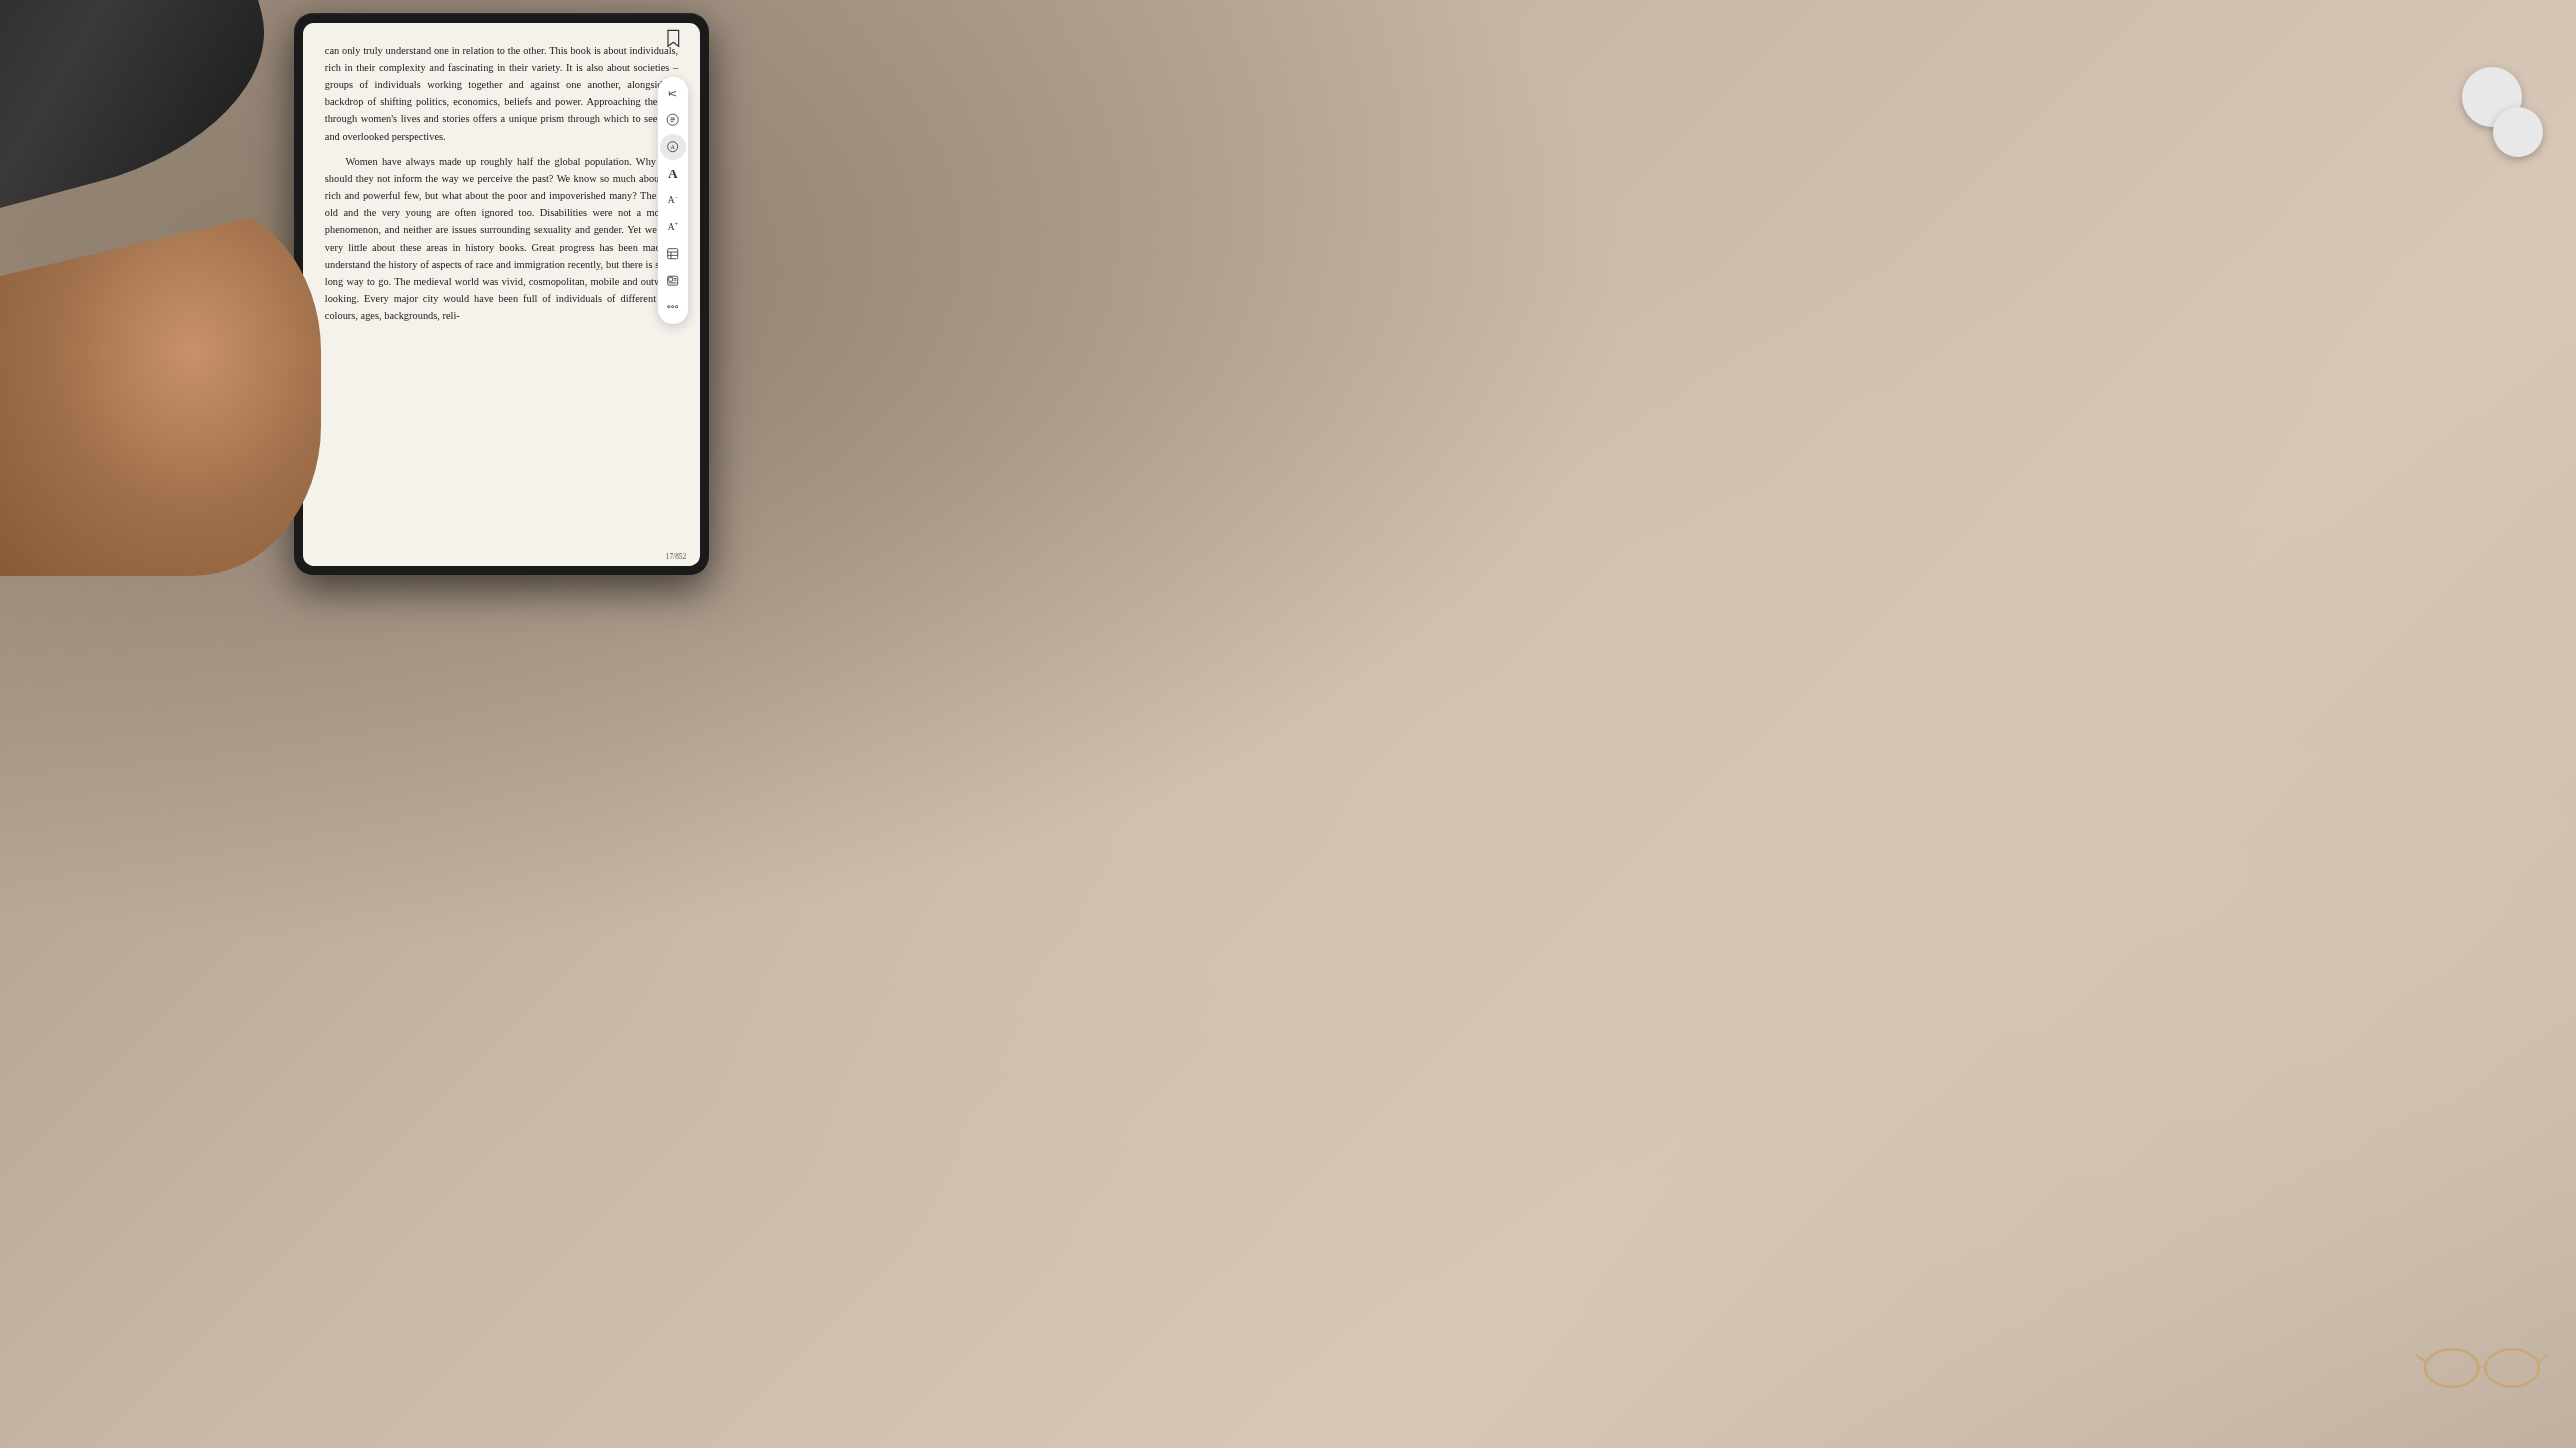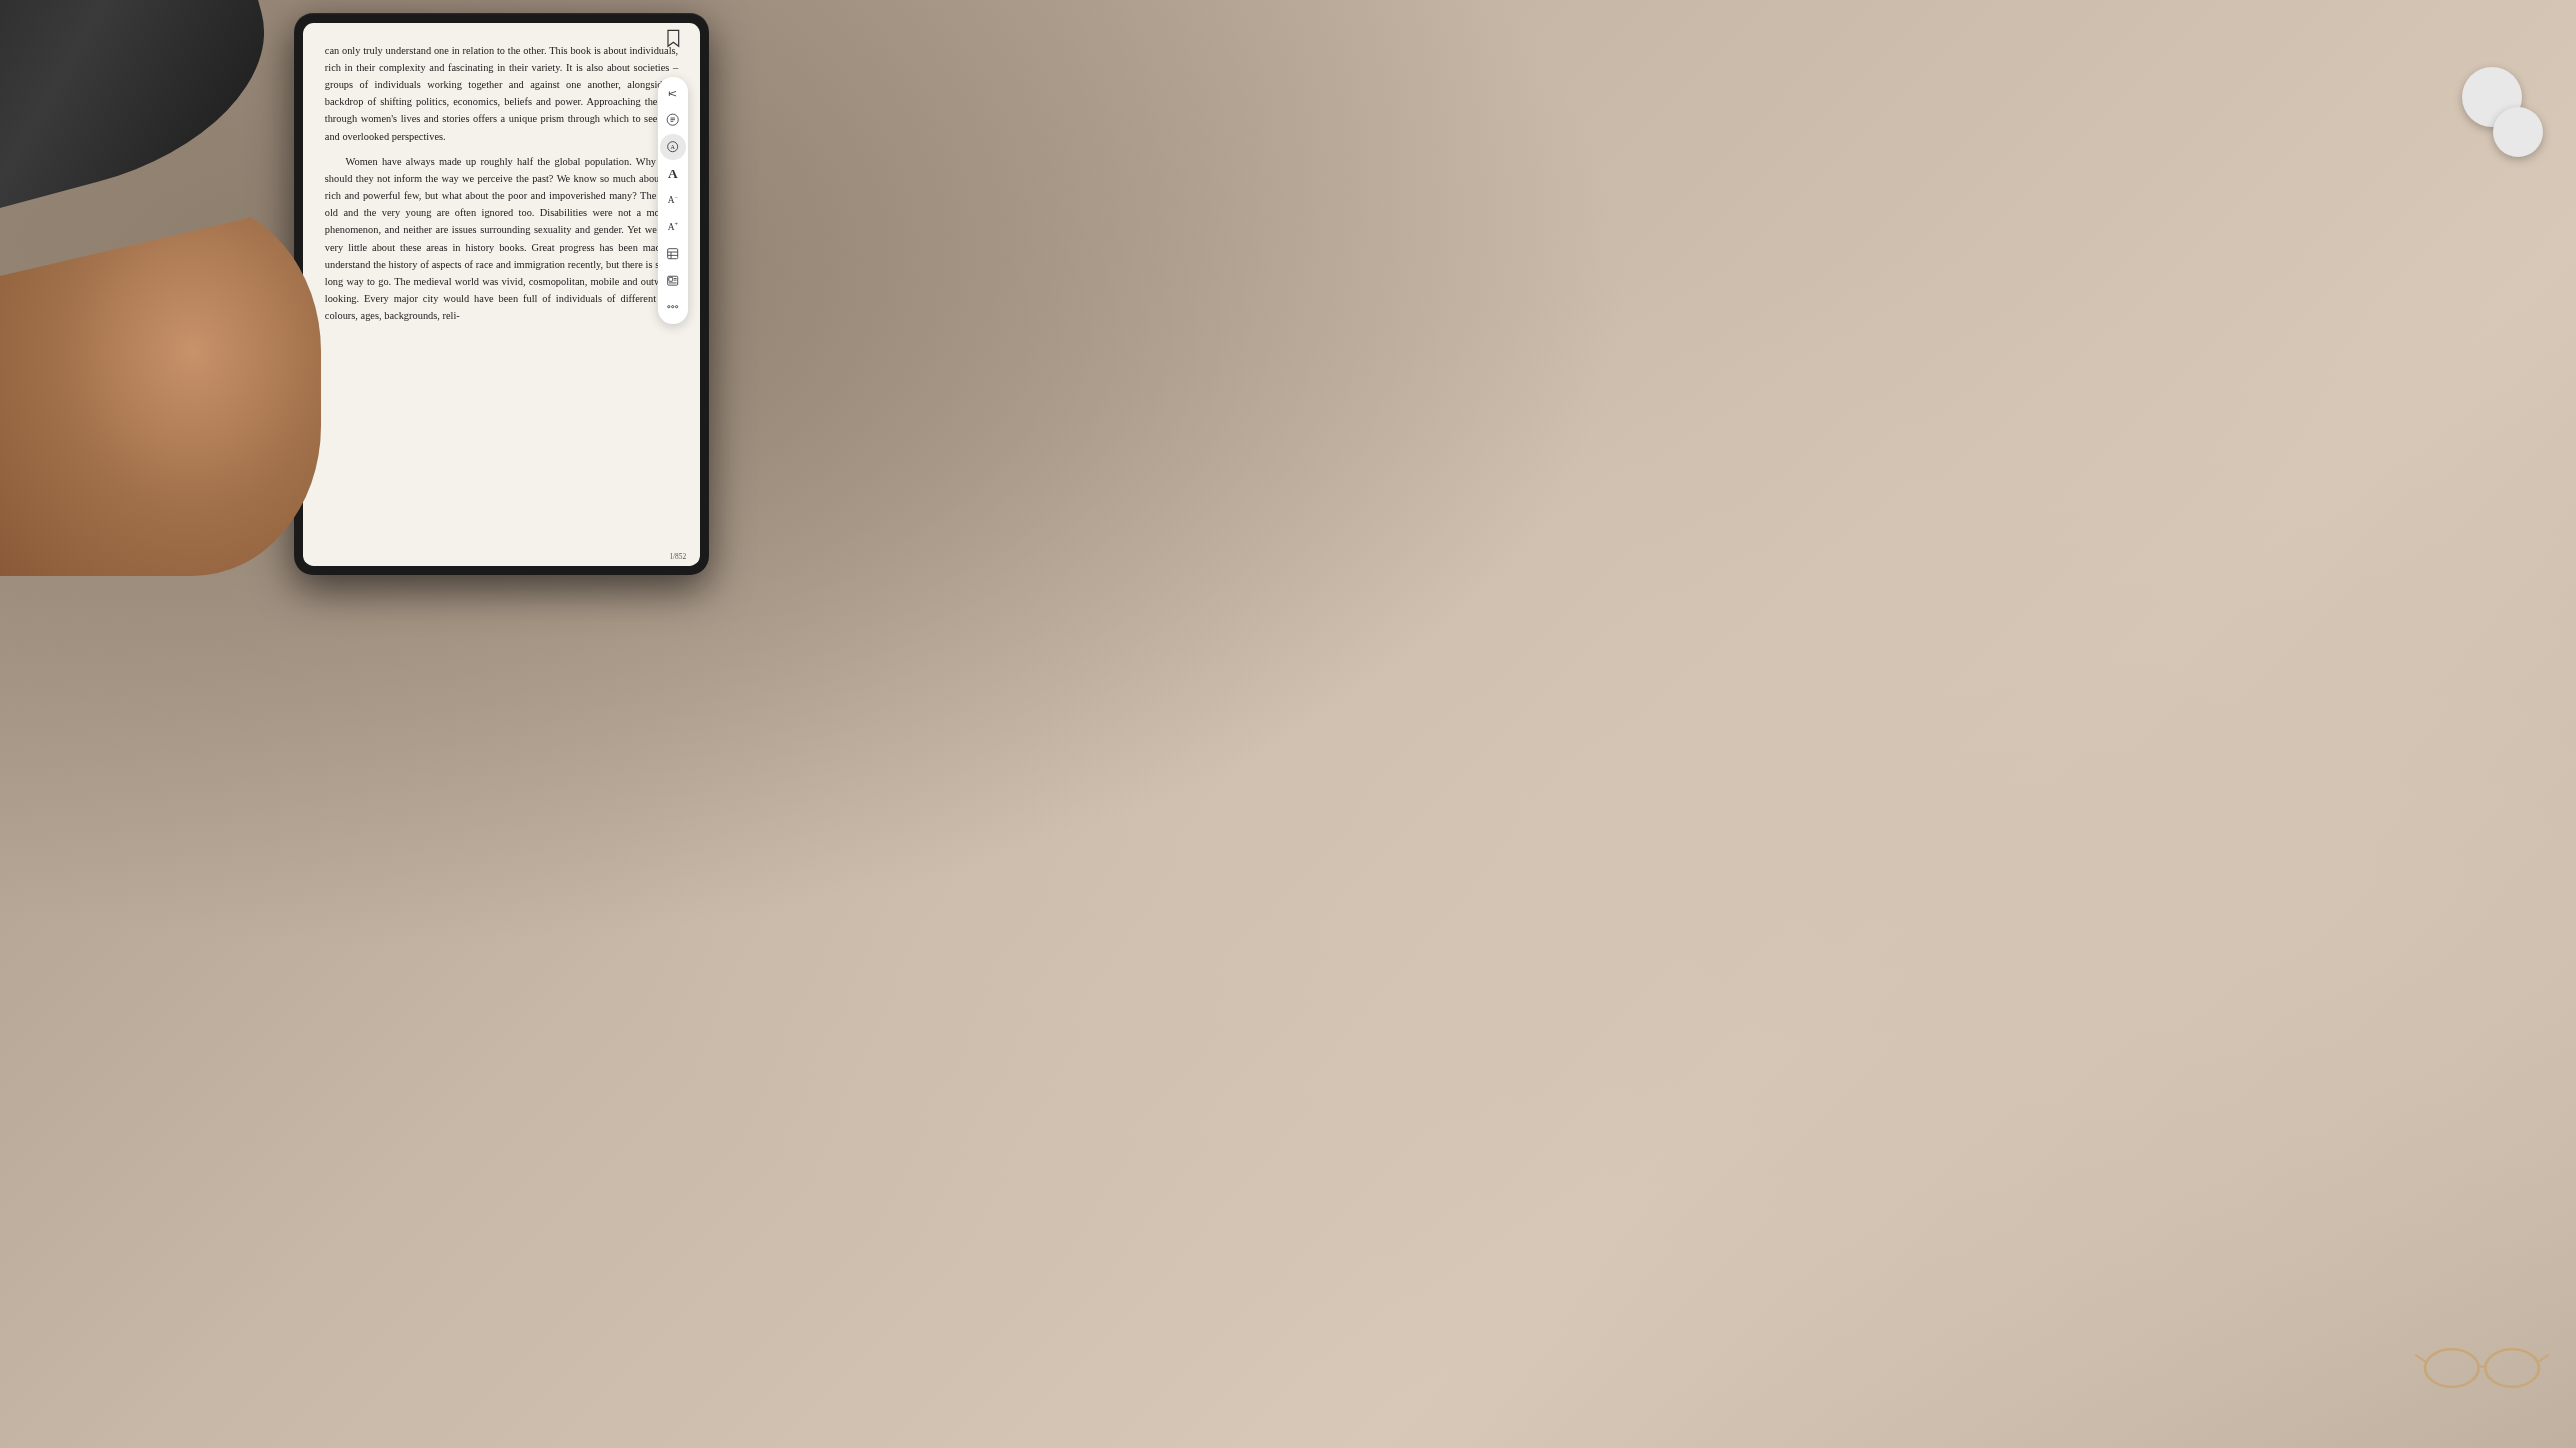--- a/index.html
+++ b/index.html
@@ -218,21 +218,21 @@
         </svg>
       </div>
 
       <div class="book-content">
         <div class="book-text">
           <p>can only truly understand one in relation to the other. This book is about individuals, rich in their complexity and fascinating in their variety. It is also about societies – groups of individuals working together and against one another, alongside a backdrop of shifting politics, economics, beliefs and power. Approaching the past through women's lives and stories offers a unique prism through which to see new and overlooked perspectives.</p>
           <p class="indent">Women have always made up roughly half the global population. Why then should they not inform the way we perceive the past? We know so much about the rich and powerful few, but what about the poor and impoverished many? The very old and the very young are often ignored too. Disabilities were not a modern phenomenon, and neither are issues surrounding sexuality and gender. Yet we read very little about these areas in history books. Great progress has been made to understand the history of aspects of race and immigration recently, but there is still a long way to go. The medieval world was vivid, cosmopolitan, mobile and outward-looking. Every major city would have been full of individuals of different skin colours, ages, backgrounds, reli-</p>
         </div>
       </div>
 
-      <div class="page-number">1/852</div>
+      <div class="page-number">17/852</div>
 
       <div class="toolbar-panel">
 
         <div class="toolbar-item" title="Collapse toolbar">
           <svg viewBox="0 0 24 24" fill="none" stroke="#333" stroke-width="2">
             <line x1="18" y1="8" x2="6" y2="12"></line>
             <line x1="18" y1="16" x2="6" y2="12"></line>
             <line x1="6" y1="8" x2="6" y2="16"></line>
           </svg>
         </div>

